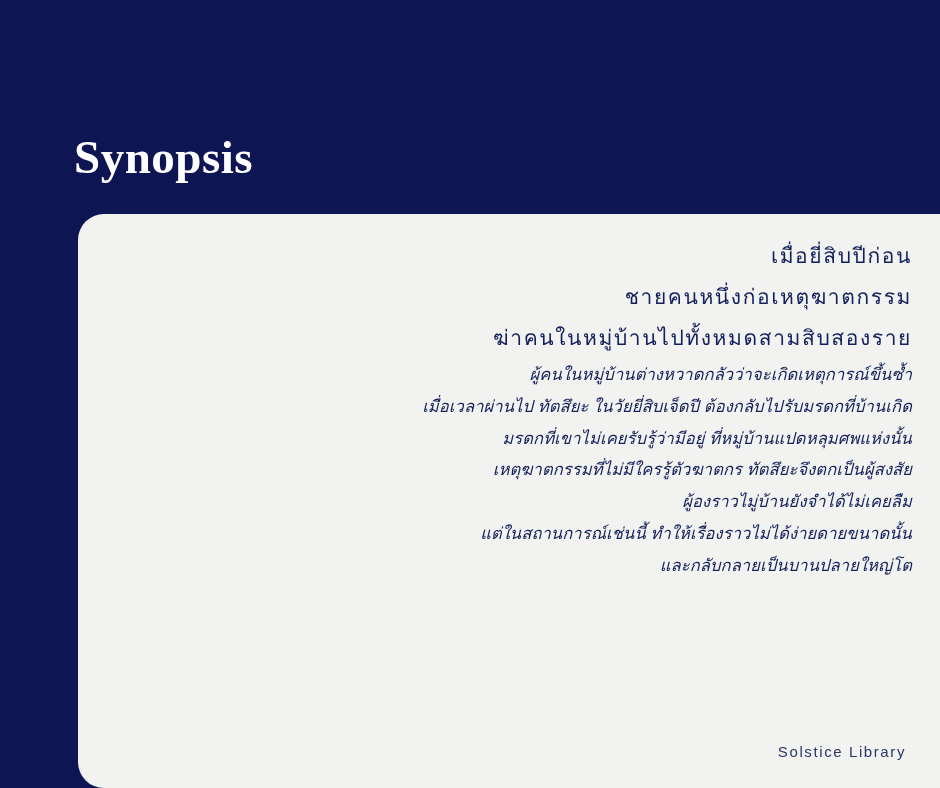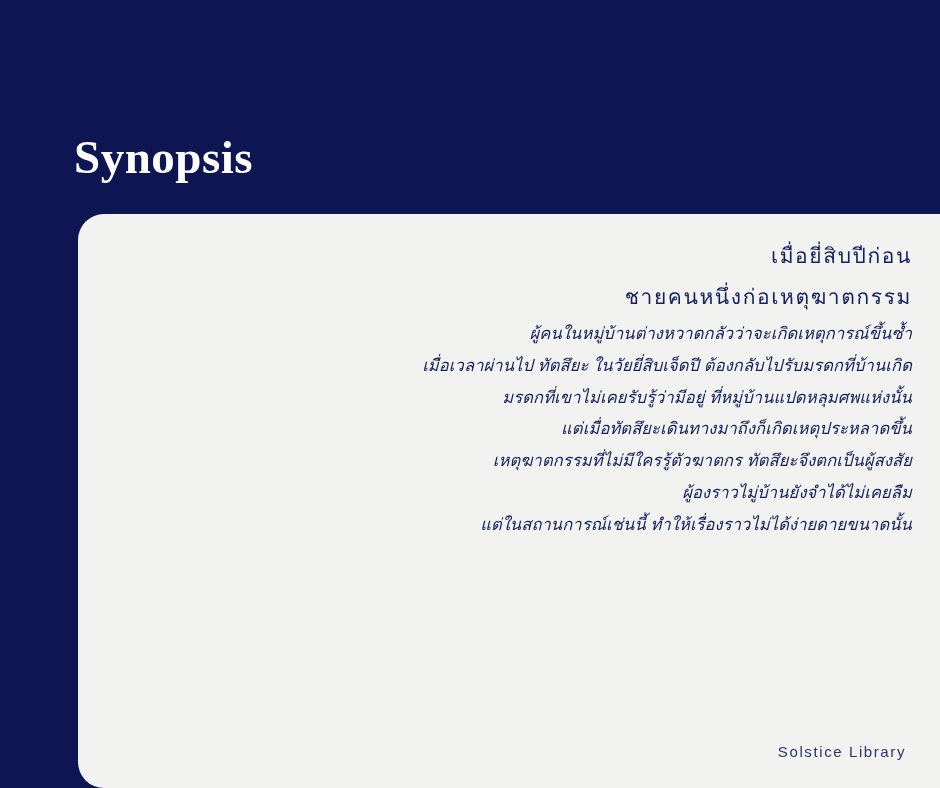--- a/index.html
+++ b/index.html
@@ -77,27 +77,28 @@
 
 <div class="page">
 
   <div class="title">Synopsis</div>
 
   <div class="card">
     <div class="card-inner">
 
       <div class="lead-line">เมื่อยี่สิบปีก่อน</div>
       <div class="lead-line">ชายคนหนึ่งก่อเหตุฆาตกรรม</div>
+      <div class="lead-line">ฆ่าคนในหมู่บ้านไปทั้งหมดสามสิบสองราย</div>
 
       <div class="body-line">ผู้คนในหมู่บ้านต่างหวาดกลัวว่าจะเกิดเหตุการณ์ขึ้นซ้ำ</div>
       <div class="body-line">เมื่อเวลาผ่านไป ทัตสึยะ ในวัยยี่สิบเจ็ดปี ต้องกลับไปรับมรดกที่บ้านเกิด</div>
       <div class="body-line">มรดกที่เขาไม่เคยรับรู้ว่ามีอยู่ ที่หมู่บ้านแปดหลุมศพแห่งนั้น</div>
-      <div class="body-line">แต่เมื่อทัตสึยะเดินทางมาถึงก็เกิดเหตุประหลาดขึ้น</div>
       <div class="body-line">เหตุฆาตกรรมที่ไม่มีใครรู้ตัวฆาตกร ทัตสึยะจึงตกเป็นผู้สงสัย</div>
       <div class="body-line">ผู้องราวไมู่บ้านยังจำได้ไม่เคยลืม</div>
       <div class="body-line">แต่ในสถานการณ์เช่นนี้ ทำให้เรื่องราวไม่ได้ง่ายดายขนาดนั้น</div>
+      <div class="body-line">และกลับกลายเป็นบานปลายใหญ่โต</div>
 
     </div>
 
     <div class="footer">Solstice Library</div>
   </div>
 
 </div>
 
 </body></html>

